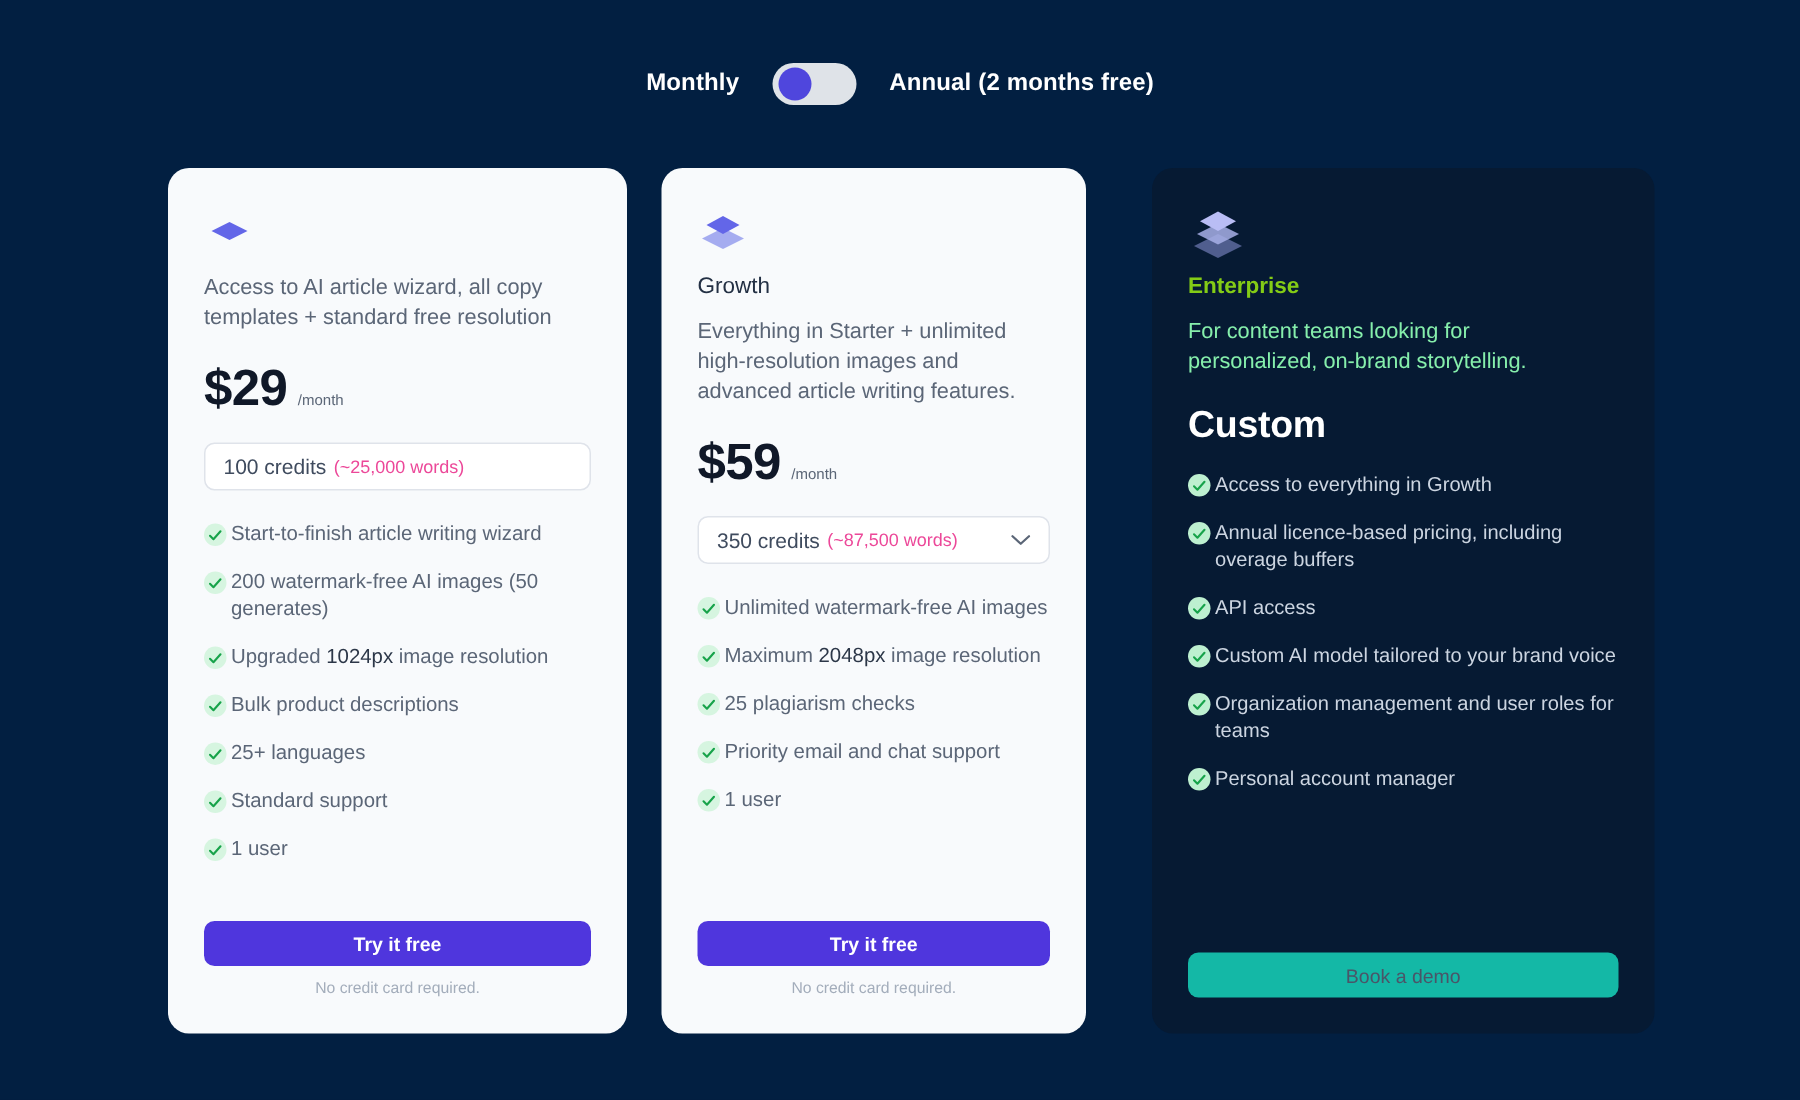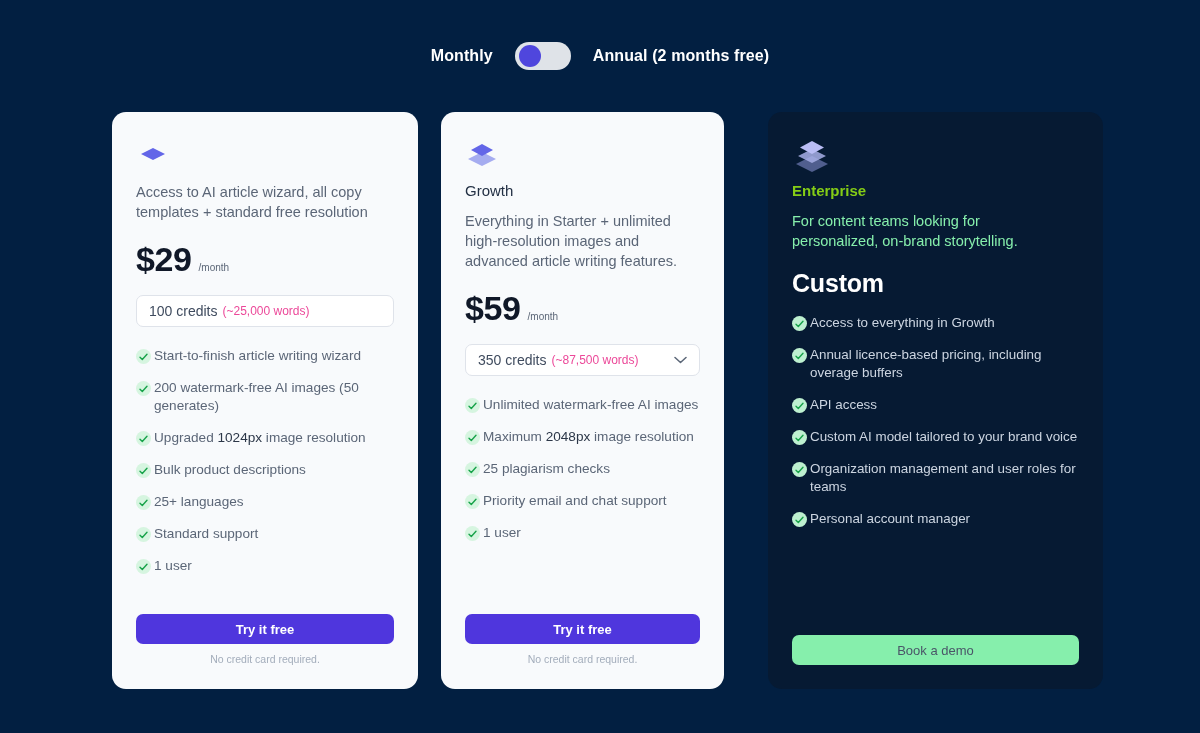--- a/index.html
+++ b/index.html
@@ -187,21 +187,21 @@
     font-size: 13px;
     font-weight: bold;
     cursor: pointer;
   }
   .cta-ghost {
     display: block;
     width: 100%;
     height: 30px;
     border: none;
     border-radius: 7px;
-    background: #86efac;
+    background: #14b8a6;
     color: #4a5568;
     font-family: inherit;
     font-size: 13px;
     cursor: pointer;
   }
   .cta-note {
     text-align: center;
     font-size: 10.5px;
     color: #a3adbb;
     margin-top: 9px;

